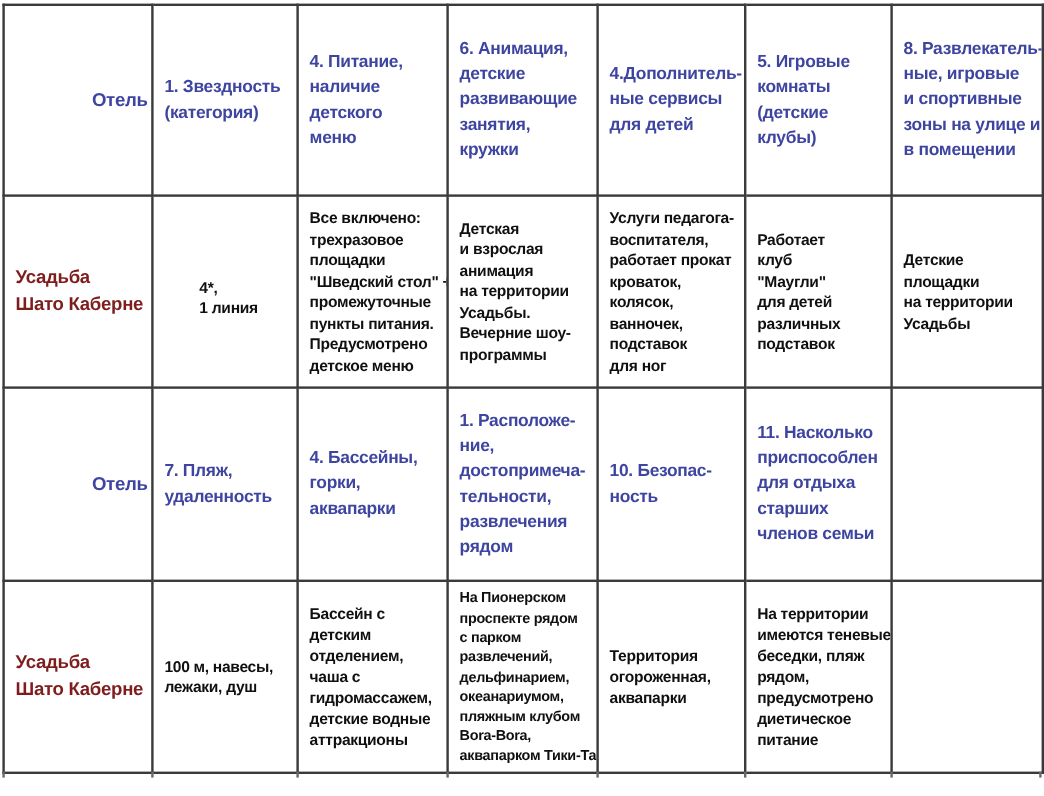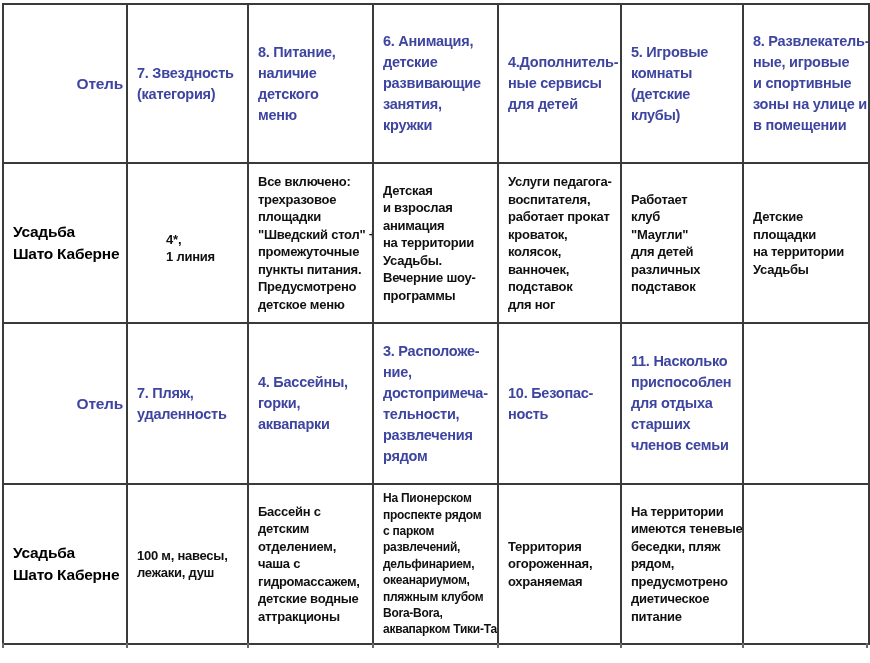--- a/index.html
+++ b/index.html
@@ -48,21 +48,21 @@
   }
   
   td.dc {
     color: #101010;
     font-size: 13px;
     line-height: 17.5px;
     padding-left: 8px;
   }
   
   td.hotel {
-    color: #000000;
+    color: #7f1d1d;
     font-size: 15.5px;
     line-height: 22px;
     padding-left: 12px;
   }
   
   td.starc { text-align: center; padding-left: 3px; }
   td.starc .inner {
     display: inline-block;
     text-align: left;
     padding-top: 10px;
@@ -99,23 +99,23 @@
         <col style="width:125px">
       <col style="width:125px">
         <col style="width:123px">
         <col style="width:122px">
       <col style="width:126px">
     </colgroup>
 
     <tbody>
         <tr style="height:159px">
       <td class="hc otel">Отель</td>
-      <td class="hc">7. Звездность
+      <td class="hc">1. Звездность
 (категория)</td>
-      <td class="hc">8. Питание,
+      <td class="hc">4. Питание,
 наличие
 детского
 меню</td>
       <td class="hc">6. Анимация,
 детские
 развивающие
 занятия,
 кружки</td>
       <td class="hc">4.Дополнитель-
 ные сервисы
@@ -171,21 +171,21 @@
 Усадьбы</td>
     </tr>
 
     <tr style="height:161px">
       <td class="hc otel">Отель</td>
       <td class="hc">7. Пляж,
 удаленность</td>
       <td class="hc">4. Бассейны,
 горки,
 аквапарки</td>
-      <td class="hc">3. Расположе-
+      <td class="hc">1. Расположе-
 ние,
 достопримеча-
 тельности,
 развлечения
 рядом</td>
       <td class="hc">10. Безопас-
 ность</td>
       <td class="hc">11. Насколько
 приспособлен
 для отдыха
@@ -210,21 +210,21 @@
 проспекте рядом
 с парком
 развлечений,
 дельфинарием,
 океанариумом,
 пляжным клубом
 Bora-Bora,
 аквапарком Тики-Так</td>
       <td class="dc">Территория
 огороженная,
-охраняемая</td>
+аквапарки</td>
       <td class="dc">На территории
 имеются теневые
 беседки, пляж
 рядом,
 предусмотрено
 диетическое
 питание</td>
       <td class="dc"></td>
     </tr>
   </tbody>

